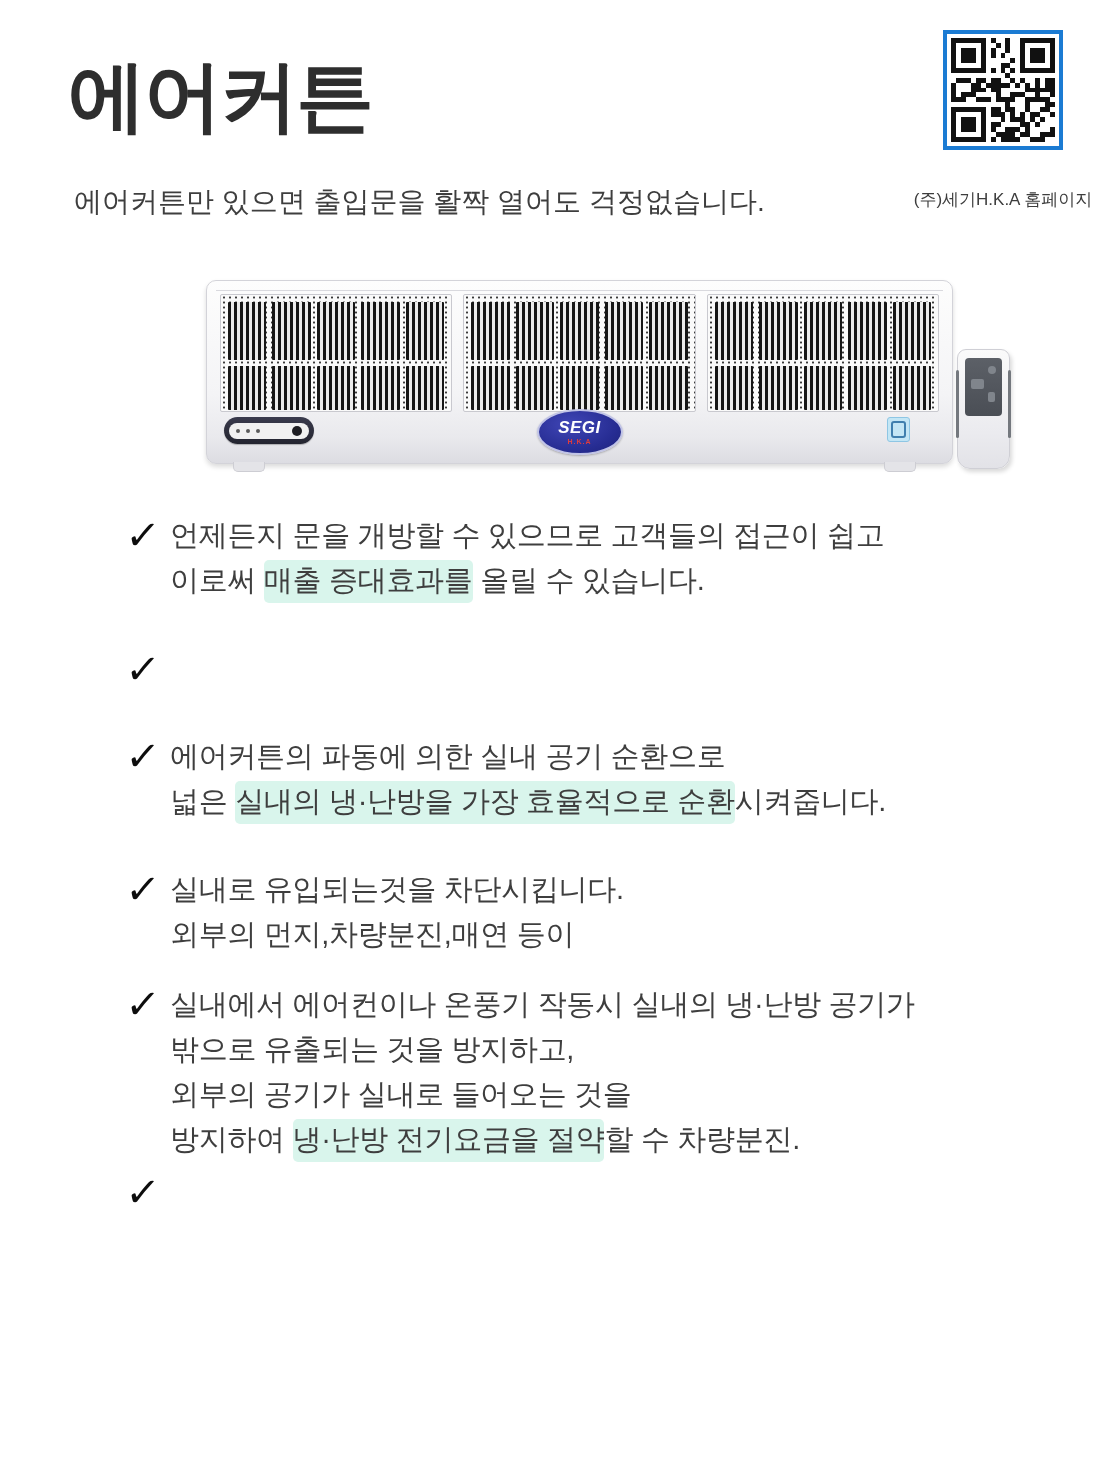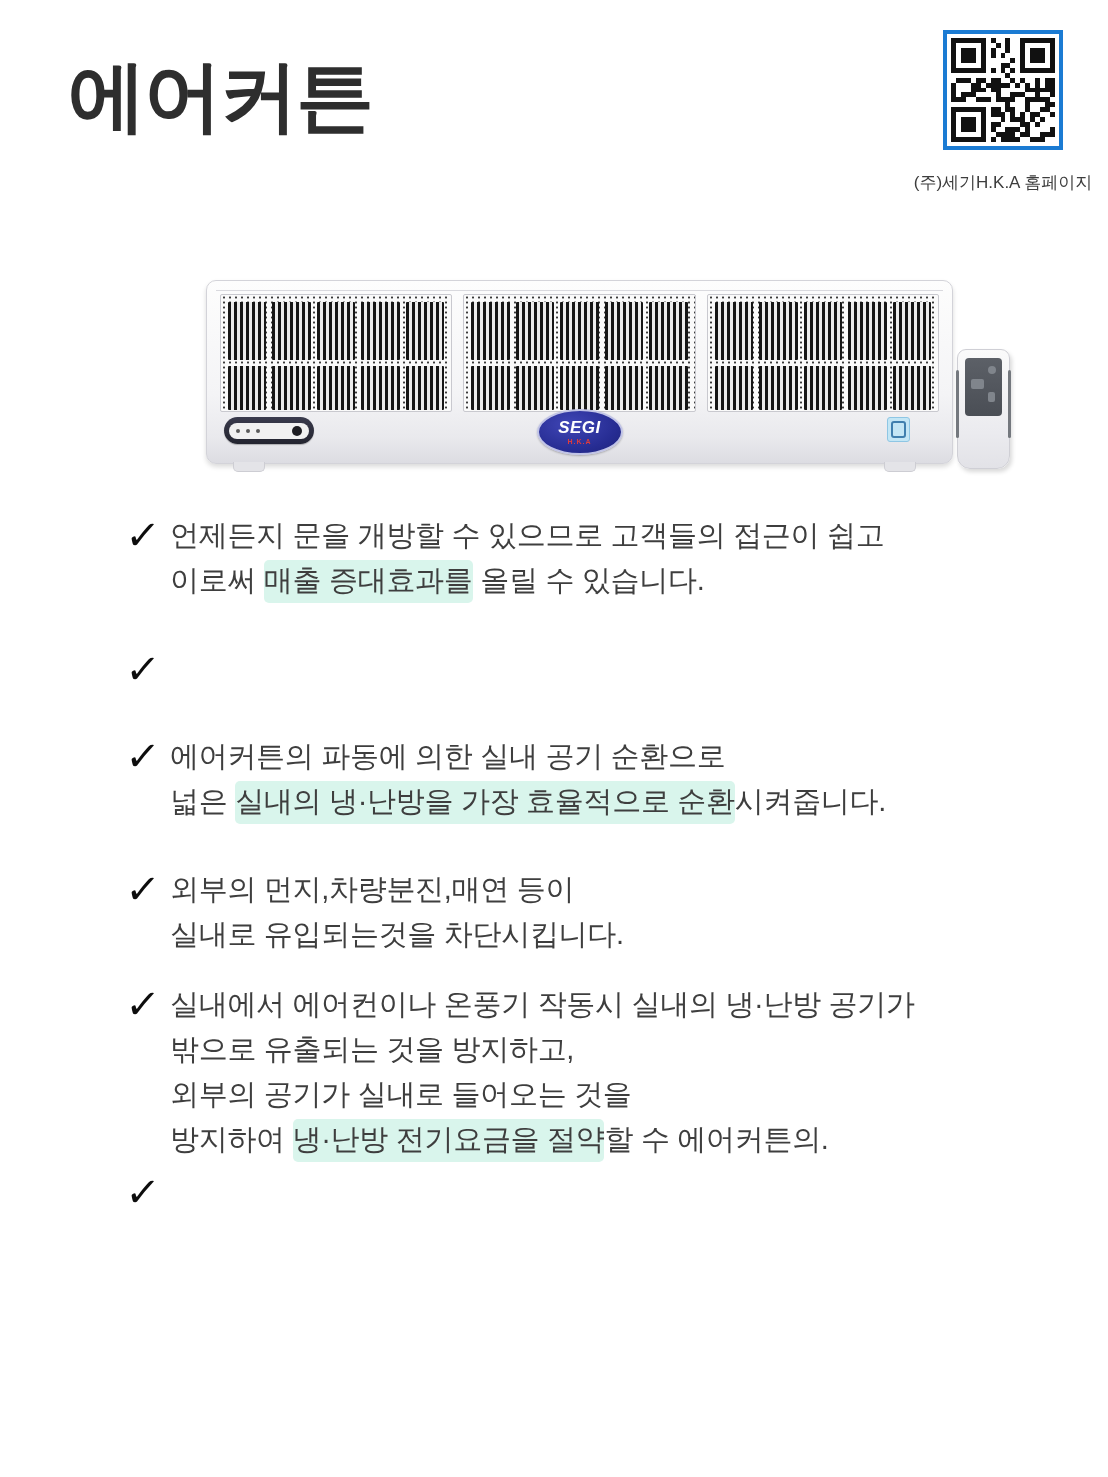--- a/index.html
+++ b/index.html
@@ -6,21 +6,21 @@
   body{font-family:"Liberation Sans","DejaVu Sans",sans-serif;color:var(--text,#3e3e3e);}
   #page{position:relative;width:1108px;height:1369px;background:#fff;overflow:hidden;}
 
   
   .title{position:absolute;left:68px;top:52px;font-size:78px;font-weight:900;letter-spacing:-2px;color:var(--title,#2e2e2e);line-height:1.15;}
   .subtitle{position:absolute;left:74px;top:183px;font-size:28px;font-weight:500;color:var(--text,#3e3e3e);}
 
   
   .qr-wrap{position:absolute;left:903px;top:30px;width:200px;text-align:center;}
   .qr-box{display:inline-block;border:4px solid var(--qr_border,#1b7bd3);background:#fff;padding:4px;line-height:0;}
-  .qr-caption{margin-top:21px;font-size:17px;color:#3d3d3d;}
+  .qr-caption{margin-top:38px;font-size:17px;color:#3d3d3d;}
 
   
   .aircurtain{position:absolute;left:185px;top:280px;width:745px;height:182px;
     background:linear-gradient(180deg,#fdfdfd 0%,#f4f4f6 62%,#e9e9ed 86%,#dcdce2 100%);
     border:1px solid #d3d3d9;border-radius:10px;box-shadow:0 3px 5px rgba(0,0,0,.14);margin-left:21px;}
   .aircurtain::before{content:"";position:absolute;left:9px;right:9px;top:9px;height:1px;background:#d9d9de;}
   .grille-row{position:absolute;left:13px;right:13px;top:13px;height:118px;display:flex;gap:11px;}
   .grille{flex:1;background:#fafafa;background-image:radial-gradient(circle,#3a3a3a 1px,transparent 1.2px);background-size:6px 5px;border:1px solid #c9c9cf;border-radius:2px;display:grid;grid-template-columns:repeat(5,1fr);grid-template-rows:57% 43%;gap:6px;padding:7px;box-sizing:border-box;}
   .slats{background:repeating-linear-gradient(90deg,#161616 0 3px,#ececec 3px 6px);border-radius:1px;}
 
@@ -64,20 +64,21 @@
   .check-text{font-size:29px;line-height:45px;color:var(--text,#3e3e3e);letter-spacing:-0.3px;}
   .hl{background:var(--highlight,#d9f5ec);border-radius:5px;padding:4px 0 7px;}
   .b{font-weight:700;}
 </style>
 </head>
 <body>
 
 <div id="page">
 
   <div class="title">에어커튼</div>
+  <div class="subtitle">에어커튼만 있으면 출입문을 활짝 열어도 걱정없습니다.</div>
 
   <div class="qr-wrap">
     <div class="qr-box">
       <svg id="qr-svg" width="104" height="104" viewBox="0 0 21 21" shape-rendering="crispEdges">
           <rect x="0" y="0" width="21" height="21" fill="#ffffff"></rect>
           <rect x="0" y="0" width="7" height="7" fill="#111"></rect>
           <rect x="1" y="1" width="5" height="5" fill="#fff"></rect>
           <rect x="2" y="2" width="3" height="3" fill="#111"></rect>
           <rect x="14" y="0" width="7" height="7" fill="#111"></rect>
           <rect x="15" y="1" width="5" height="5" fill="#fff"></rect>
@@ -302,31 +303,31 @@
       <div class="check-item">
         <span class="checkmark">✓</span>
         <div class="check-text">
           <div><span>에어커튼의 파동에 의한 실내 공기 순환으로</span></div>
           <div><span>넓은 </span><span class="hl">실내의 냉·난방을 가장 효율적으로 순환</span><span>시켜줍니다.</span></div>
         </div>
       </div>
       <div class="check-item">
         <span class="checkmark">✓</span>
         <div class="check-text">
+          <div><span>실내로 유입되는것을 차단시킵니다.</span></div>
           <div><span>외부의 먼지,차량분진,매연 등이</span></div>
-          <div><span>실내로 유입되는것을 차단시킵니다.</span></div>
         </div>
       </div>
       <div class="check-item">
         <span class="checkmark">✓</span>
         <div class="check-text">
           <div><span>실내에서 에어컨이나 온풍기 작동시 실내의 냉·난방 공기가</span></div>
           <div><span>밖으로 유출되는 것을 방지하고,</span></div>
           <div><span>외부의 공기가 실내로 들어오는 것을</span></div>
-          <div><span>방지하여 </span><span class="hl">냉·난방 전기요금을 절약</span><span>할 수 에어커튼의.</span></div>
+          <div><span>방지하여 </span><span class="hl">냉·난방 전기요금을 절약</span><span>할 수 차량분진.</span></div>
         </div>
       </div>
       <div class="check-item">
         <span class="checkmark">✓</span>
       </div>
     </div>
 
 </div>
 
 </body></html>

